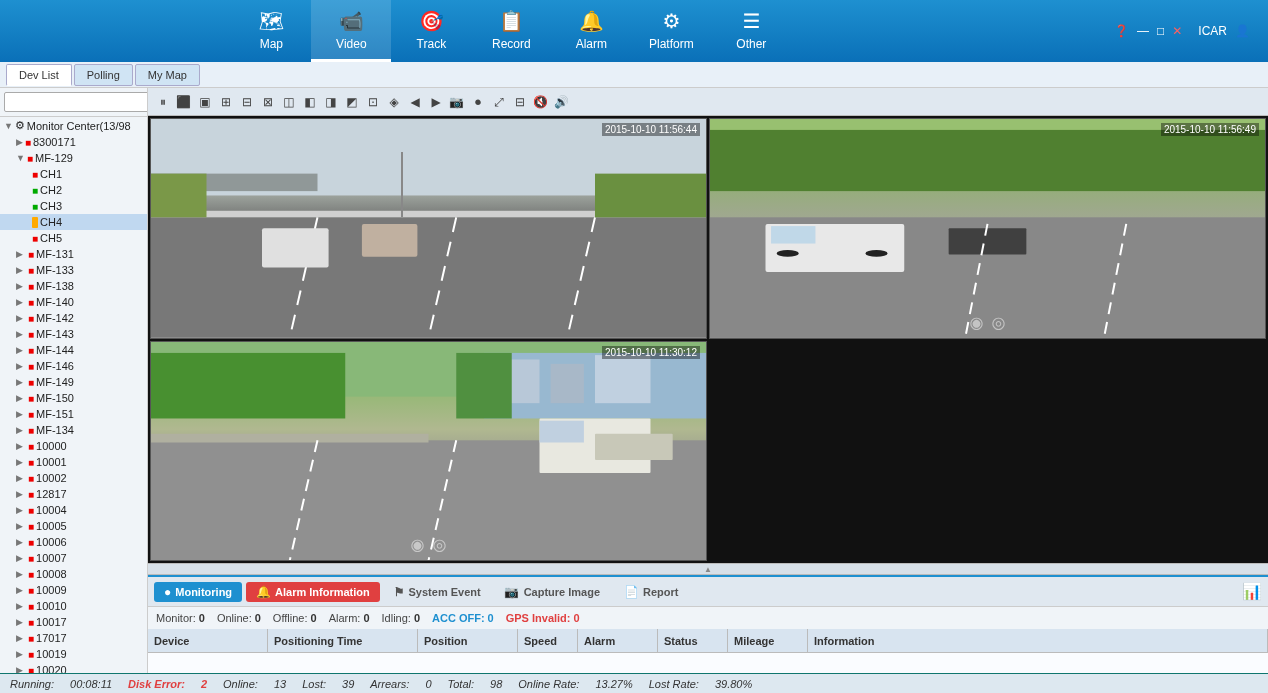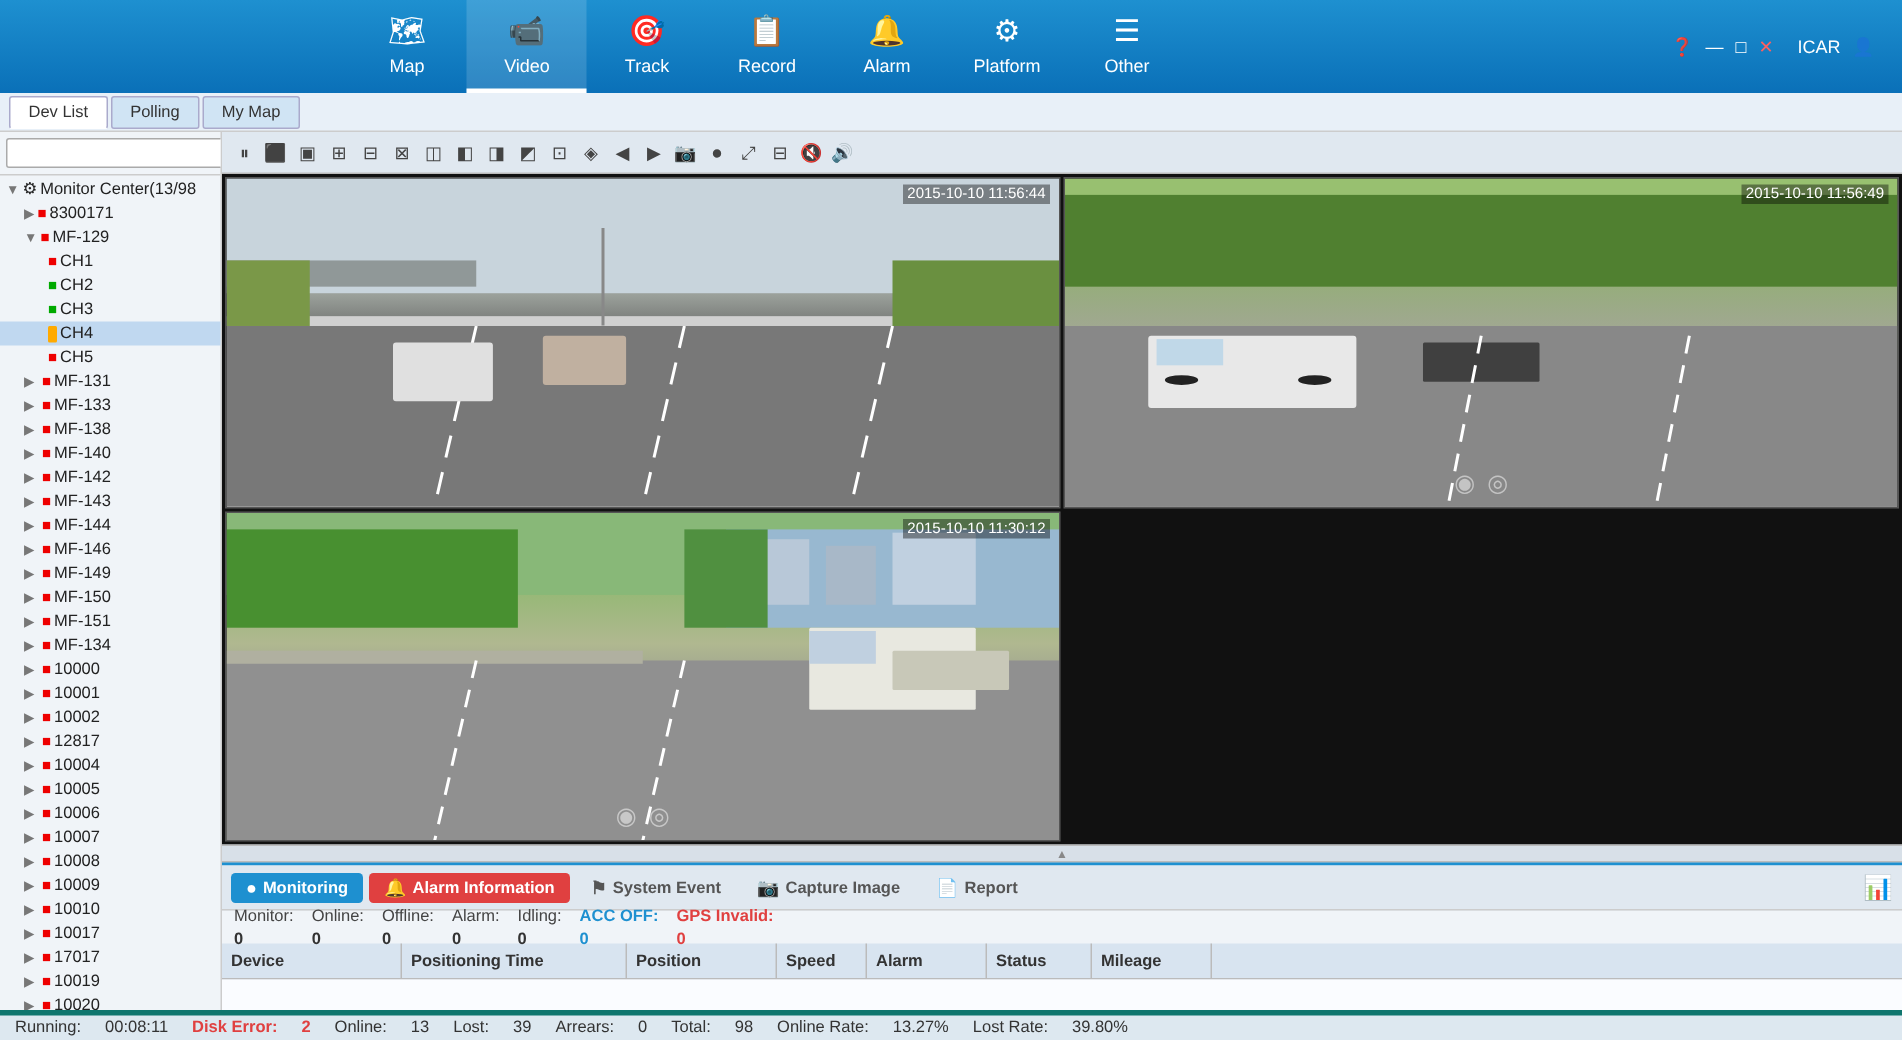--- a/index.html
+++ b/index.html
@@ -247,21 +247,21 @@
     }
     .status-bar {
       display: flex;
       align-items: center;
       padding: 2px 8px;
       font-size: 11px;
       gap: 12px;
       height: 22px;
       color: #444;
     }
-    .status-item { display: flex; gap: 3px; flex-direction: column; }
+    .status-item { display: flex; gap: 3px; }
     .status-val { color: #333; font-weight: bold; }
     .acc-off { color: #1e90d0; font-weight: bold; }
     .gps-invalid { color: #e04040; font-weight: bold; }
     .table-header {
       display: grid;
       grid-template-columns: 120px 150px 100px 60px 80px 70px 80px 1fr;
       background: #d8e4f0;
       border-bottom: 1px solid #bbb;
       height: 24px;
     }
@@ -276,28 +276,29 @@
     }
 
     
     .status-footer {
       position: fixed;
       bottom: 0;
       left: 0;
       right: 0;
       height: 20px;
       background: #dde8f0;
-      border-top: 4px solid #0f766e;
+      border-top: 1px solid #0f766e;
       display: flex;
       align-items: center;
       padding: 0 10px;
       font-size: 11px;
       gap: 16px;
       color: #333;
       z-index: 100;
+      font-style: italic;
     }
     .status-footer .disk-err { color: #e04040; font-weight: bold; }
 
     
     ::-webkit-scrollbar { width: 6px; height: 6px; }
     ::-webkit-scrollbar-track { background: #e0e8f0; }
     ::-webkit-scrollbar-thumb { background: #aabbcc; border-radius: 3px; }
 
     .expand-arrow { color: #777; font-size: 9px; }
 
@@ -740,20 +741,21 @@
       </div>
 
       <div class="table-header">
         <div class="th">Device</div>
         <div class="th">Positioning Time</div>
         <div class="th">Position</div>
         <div class="th">Speed</div>
         <div class="th">Alarm</div>
         <div class="th">Status</div>
         <div class="th">Mileage</div>
+        <div class="th">Information</div>
       </div>
 
       <div style="height:40px;background:#fafcff;"></div>
     </div>
 
   </div>
 
 </div>
 
 <div class="status-footer">

